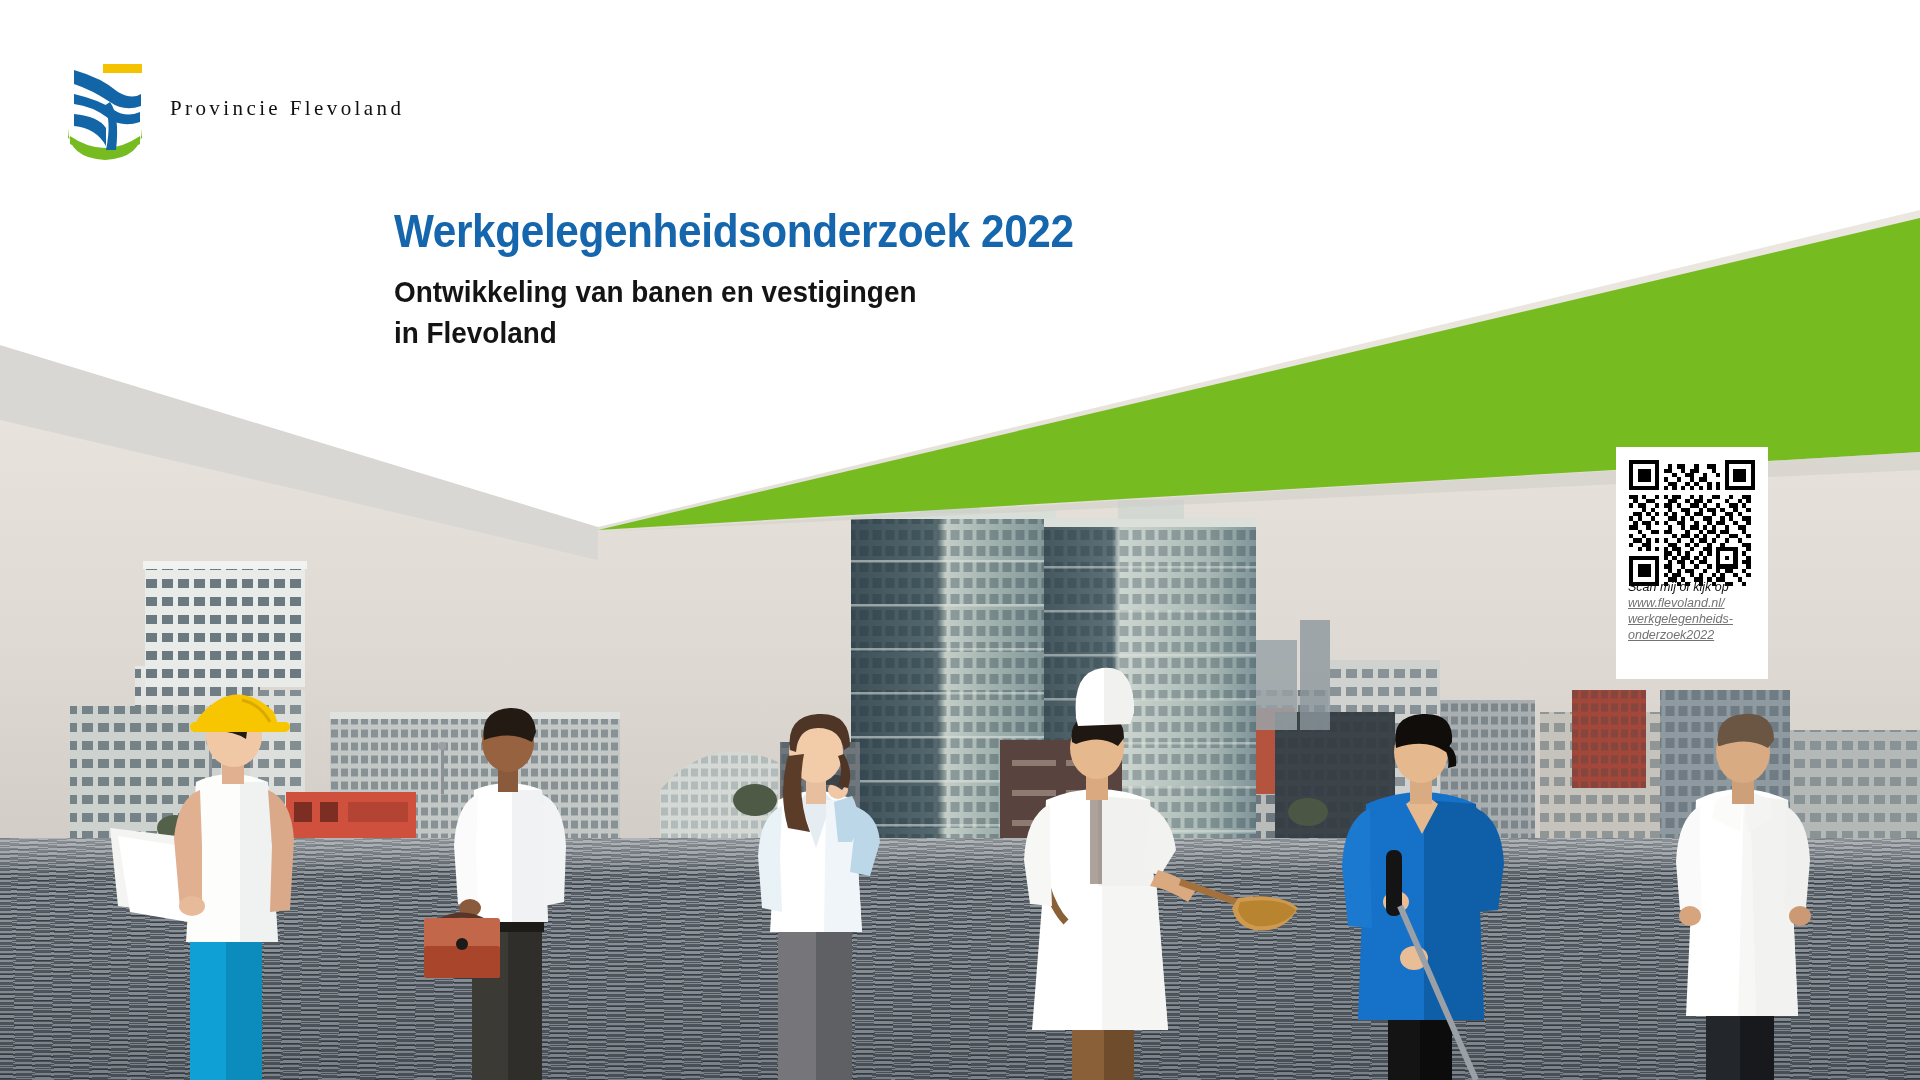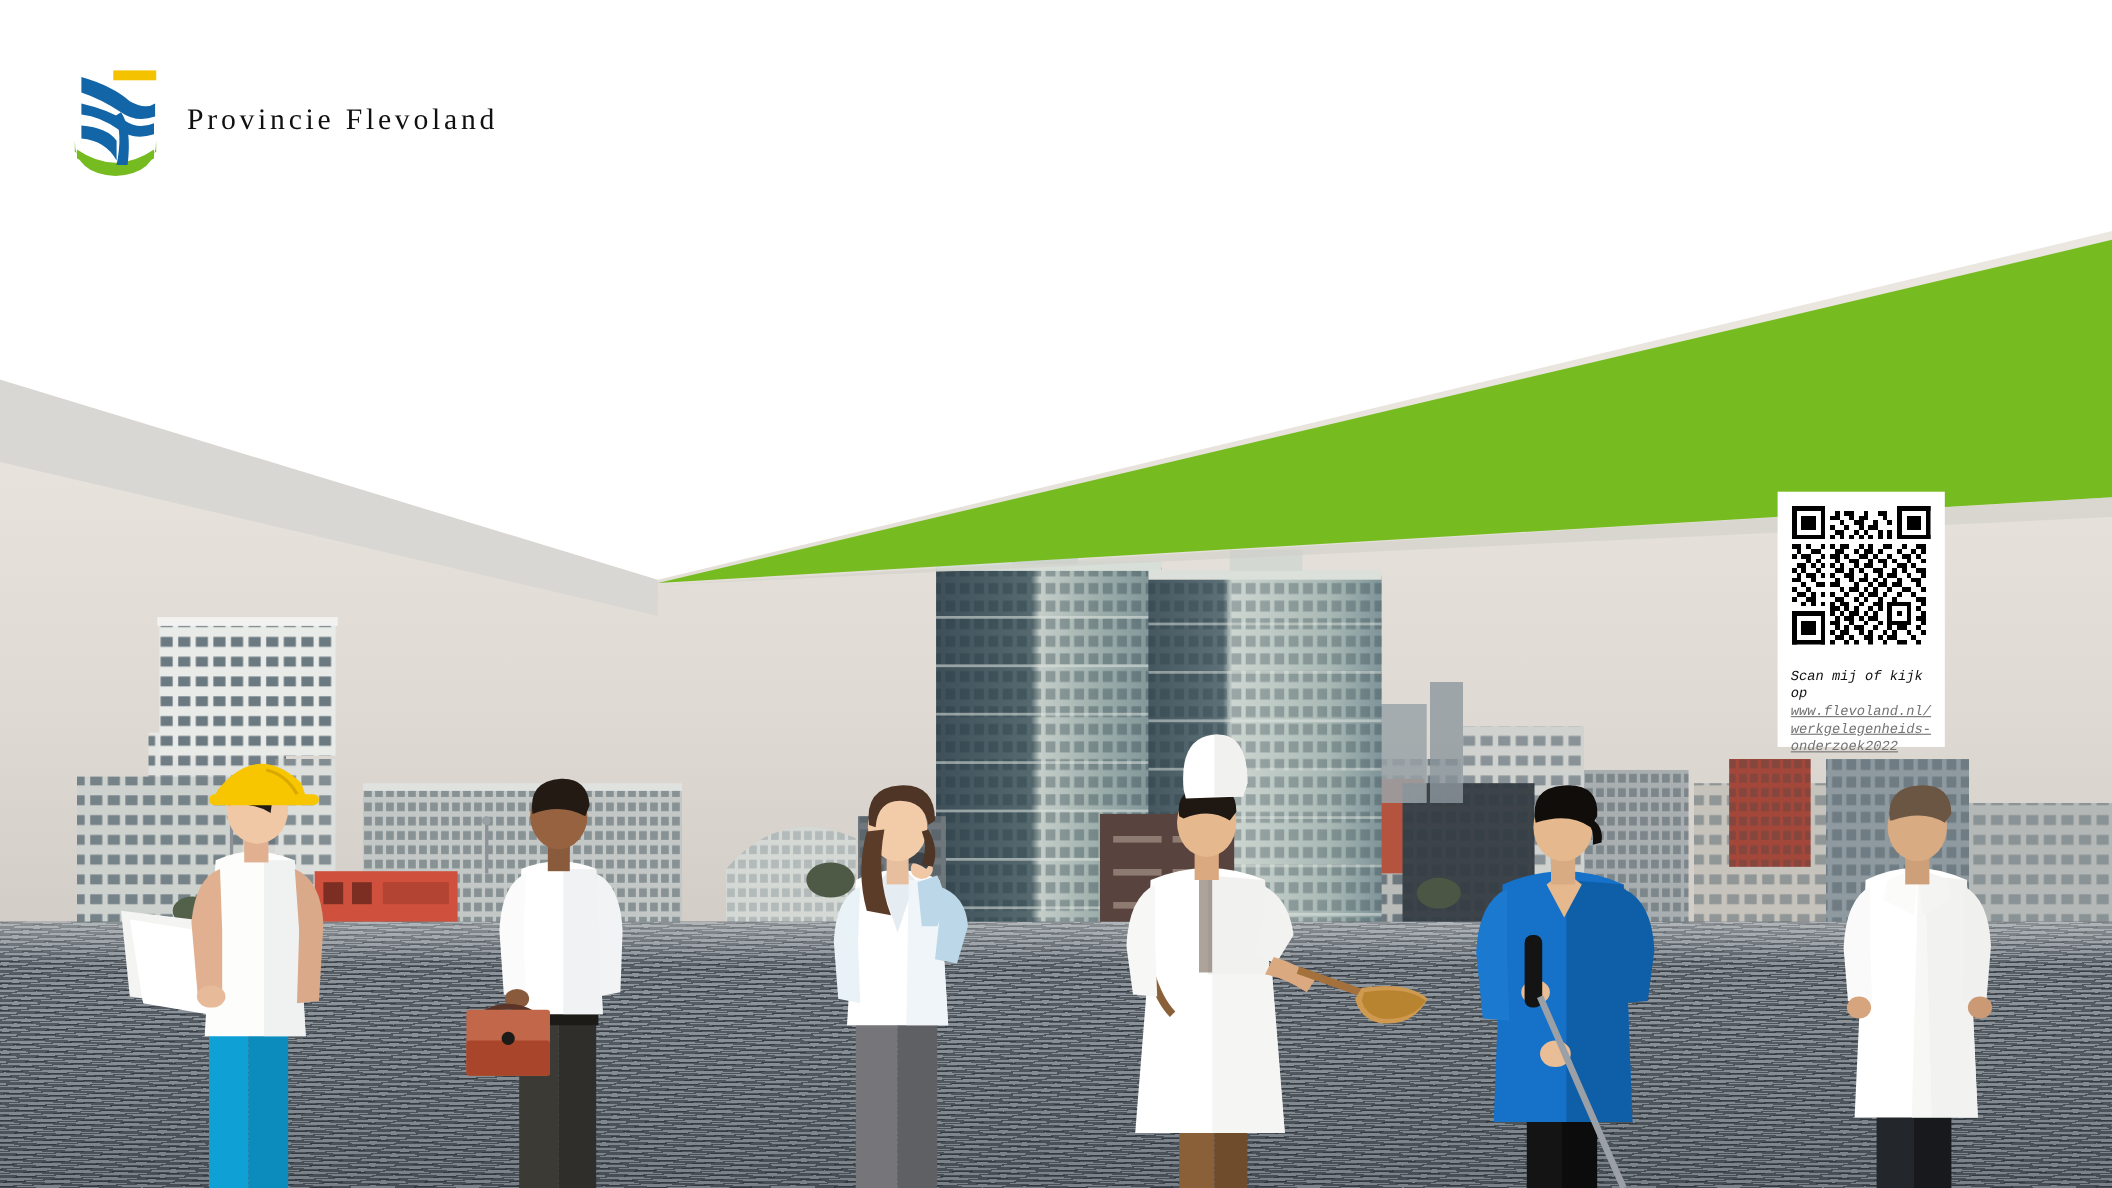--- a/index.html
+++ b/index.html
@@ -59,21 +59,21 @@
 
   
   .logo-wrap {
     position: absolute;
     left: 62px; top: 54px;
     display: flex; align-items: center; gap: 22px;
   }
   .logo-mark { width: 86px; height: 108px; display:block; }
   .logo-text {
     font-family: "Liberation Serif", serif;
-    font-size: 27px;
+    font-size: 21px;
     letter-spacing: 3.4px;
     color: #101010;
     white-space: nowrap;
   }
 
   .titles {
     position: absolute;
     left: 394px; top: 208px;
     width: 900px;
   }
@@ -104,22 +104,22 @@
   .qr-card {
     position: absolute;
     left: 1616px; top: 447px;
     width: 152px; height: 232px;
     background: #ffffff;
     box-shadow: 0 0 0 0 rgba(0,0,0,0);
   }
   .qr-img { position: absolute; left: 13px; top: 13px; width: 126px; height: 126px; }
   .qr-caption {
     position: absolute;
-    left: 12px; top: 160px; right: 8px;
-    font-family: Liberation Mono, monospace;
+    left: 12px; top: 132px; right: 8px;
+    font-family: Liberation Sans, sans-serif;
     font-style: italic;
     font-size: 12.5px;
     line-height: 1.28;
     color: #101010;
   }
   .qr-link {
     display: block;
     color: #737373;
     text-decoration: underline;
     font-style: italic;
@@ -455,20 +455,25 @@
       <path d="M8 82 Q43 106 78 82 L78 90 Q43 110 8 90 Z" fill="#76bc21"></path>
 
       <path d="M12 16 Q40 24 56 38 Q70 46 79 40 L79 52 Q62 58 48 48 Q30 36 12 30 Z" fill="#1266a8"></path>
       <path d="M12 40 Q38 46 52 56 Q64 64 78 58 L78 68 Q60 74 46 64 Q30 52 12 50 Z" fill="#1266a8"></path>
       <path d="M12 60 Q36 62 44 74 L44 92 Q34 74 12 72 Z" fill="#1266a8"></path>
       <path d="M48 48 Q58 62 54 96 L44 96 Q50 66 42 52 Z" fill="#1266a8"></path>
     </svg>
     <div class="logo-text">Provincie Flevoland</div>
   </div>
 
+  <div class="titles">
+    <div class="title-main">Werkgelegenheidsonderzoek 2022</div>
+    <div class="title-sub">Ontwikkeling van banen en vestigingen</div>
+    <div class="title-sub">in Flevoland</div>
+  </div>
 
   <div class="qr-card">
     <svg class="qr-img" viewBox="0 0 29 29" shape-rendering="crispEdges">
       <rect width="29" height="29" fill="#ffffff"></rect>
       <g fill="#000000">
 
         <rect x="0" y="0" width="7" height="1"></rect>
           <rect x="0" y="6" width="7" height="1"></rect>
         <rect x="0" y="0" width="1" height="7"></rect>
           <rect x="6" y="0" width="1" height="7"></rect>

